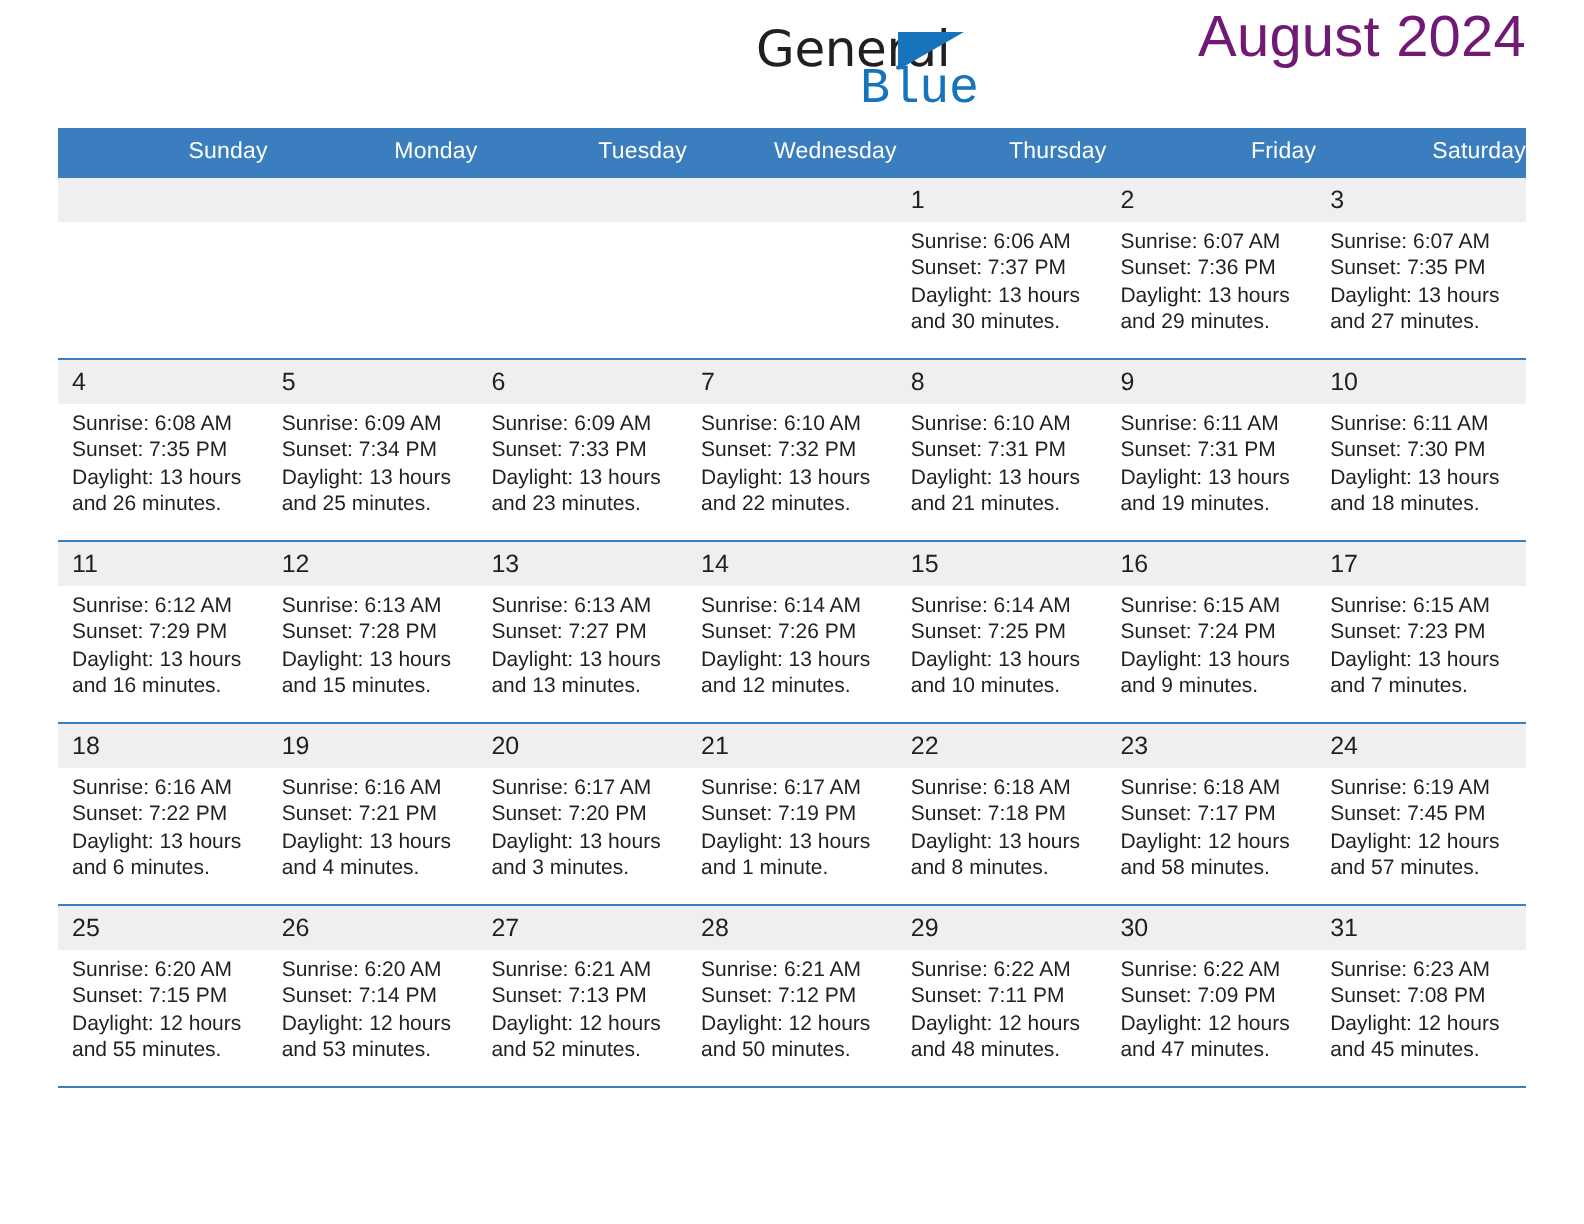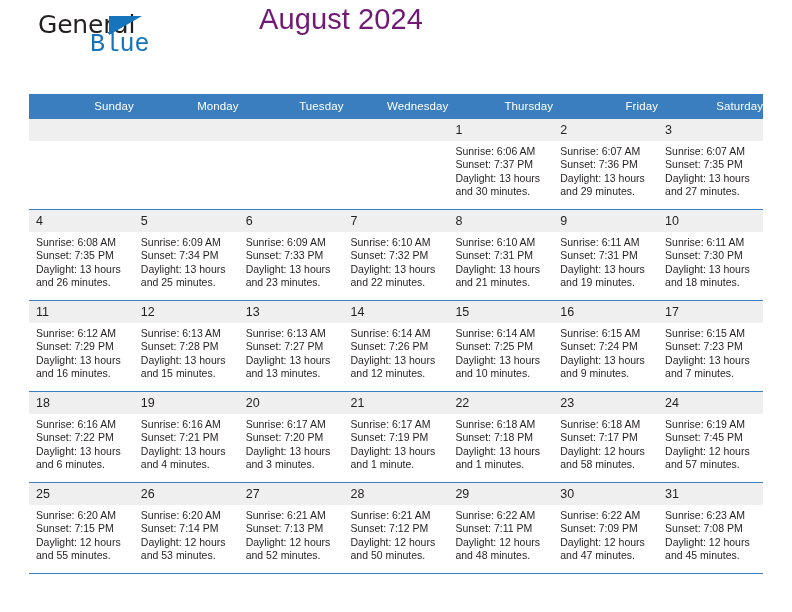--- a/index.html
+++ b/index.html
@@ -18,24 +18,24 @@
     position: relative;
     width: 792px;
     height: 612px;
     box-sizing: border-box;
     padding: 0 29px;
   }
 
   
   .header {
     position: relative;
-    height: 94px;
+    height: 64px;
     display: flex;
     align-items: flex-start;
-    justify-content: flex-start;
+    justify-content: flex-end;
   }
   .logo {
     position: relative;
     margin-top: 8px;
     width: 230px;
     height: 56px;
   }
   .logo-general {
     position: absolute;
     left: 9px;
@@ -430,21 +430,21 @@
               </div>
             </div>
           </td>
           <td>
             <div class="cell">
               <span class="daynum">22</span>
               <div class="info">
                 <div>Sunrise: 6:18 AM</div>
                 <div>Sunset: 7:18 PM</div>
                 <div>Daylight: 13 hours</div>
-                <div>and 1 minutes.</div>
+                <div>and 8 minutes.</div>
               </div>
             </div>
           </td>
           <td>
             <div class="cell">
               <span class="daynum">23</span>
               <div class="info">
                 <div>Sunrise: 6:18 AM</div>
                 <div>Sunset: 7:17 PM</div>
                 <div>Daylight: 12 hours</div>

